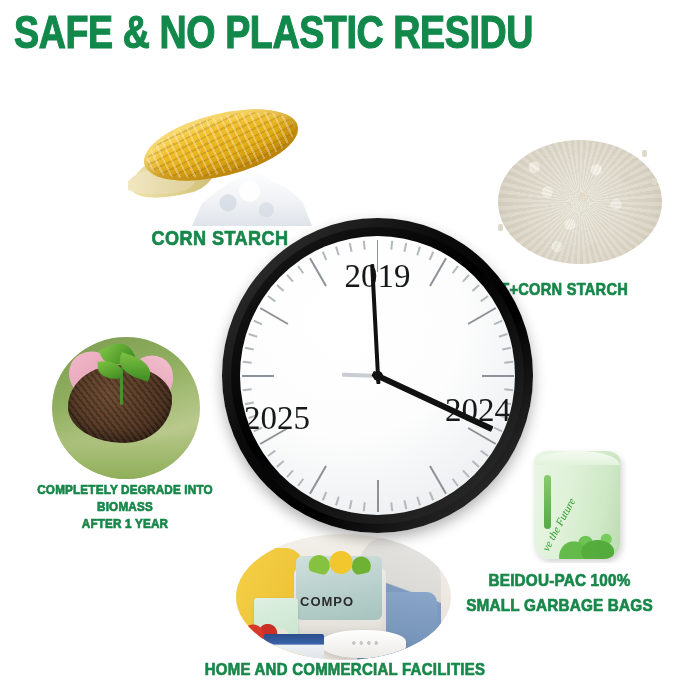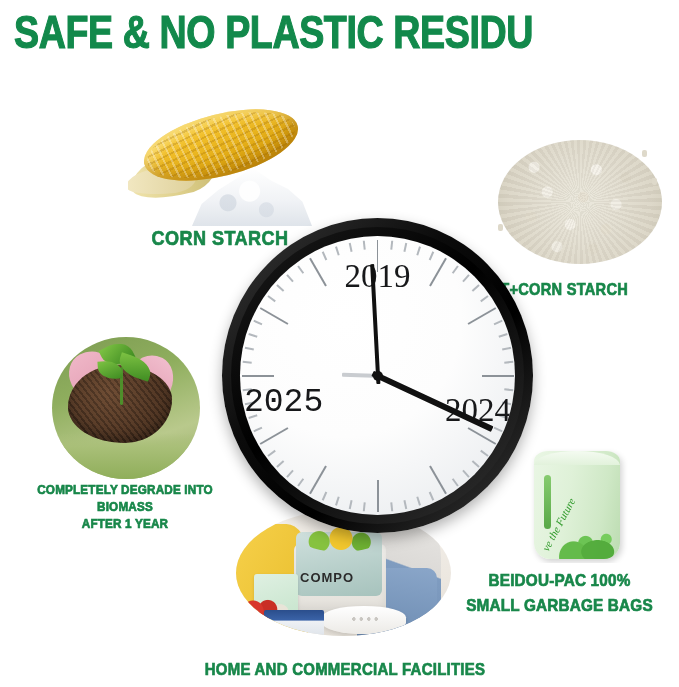--- a/index.html
+++ b/index.html
@@ -76,21 +76,21 @@
   .year{
     position:absolute;
     font-family:"Liberation Serif", serif;
     font-size:33px;
     color:#17181a;
     letter-spacing:0px;
     white-space:nowrap;
   }
   .y-2023{left:50%;top:22px;transform:translateX(-50%);}
   .y-2024{right:4px;top:156px;}
-  .y-2025{left:4px;top:148px;font-family:Liberation Mono, monospace;}
+  .y-2025{left:4px;top:164px;}
 
   .hand{position:absolute;left:50%;top:50%;transform-origin:0 0;}
   .hand b{display:block;position:absolute;background:#111;border-radius:1px;}
   #hand-minute b{width:4.4px;height:120px;margin-left:-2.2px;top:-112px;}
   #hand-hour   b{width:5.2px;height:132px;margin-left:-2.6px;top:-126px;}
   #hand-second b{width:3.4px;height:40px;margin-left:-1.7px;top:-36px;background:#c9ccd0;}
   #cap{
     position:absolute;left:50%;top:50%;width:10px;height:10px;margin:-5px 0 0 -5px;
     background:#111;border-radius:50%;
   }
@@ -216,21 +216,21 @@
   .roll-text{
     position:absolute;left:16px;bottom:6px;
     font-family:"Liberation Serif", serif;font-style:italic;
     font-size:11px;color:#2f9a2a;white-space:nowrap;
     transform:rotate(-62deg);transform-origin:left bottom;
   }
   .roll-strip{position:absolute;left:10px;top:24px;width:7px;height:54px;border-radius:4px;
     background:linear-gradient(180deg,#76c45c,#3f9b2c);opacity:.85;}
 
   
-  #ph-kitchen{left:236px;top:510px;width:215px;height:126px;border-radius:50%;
+  #ph-kitchen{left:236px;top:534px;width:215px;height:126px;border-radius:50%;
     background:linear-gradient(180deg,#f3efe9 0%,#ece7e0 55%,#e2ddd5 100%);}
   .k-person-y{position:absolute;left:0px;top:14px;width:72px;height:112px;border-radius:40% 30% 0 0;
     background:linear-gradient(120deg,#f6d04a,#e8bd2b);}
   .k-person-b{position:absolute;right:10px;top:4px;width:84px;height:122px;border-radius:30% 36% 0 0;
     background:linear-gradient(200deg,#e8e6e3 0%,#dcdad7 42%,#7f9cc0 43%,#6f8cb3 100%);}
   .k-jeans{position:absolute;right:14px;top:58px;width:68px;height:68px;border-radius:10px 10px 0 0;
     background:linear-gradient(190deg,#8aa6c9,#6d8cb2);}
   .k-bin{position:absolute;left:58px;top:34px;width:92px;height:70px;border-radius:6px;
     background:linear-gradient(180deg,#f2f0ec,#e3e0da);box-shadow:inset 0 -6px 10px rgba(0,0,0,.07);}
   .k-bag{position:absolute;left:60px;top:22px;width:86px;height:64px;border-radius:6px;

